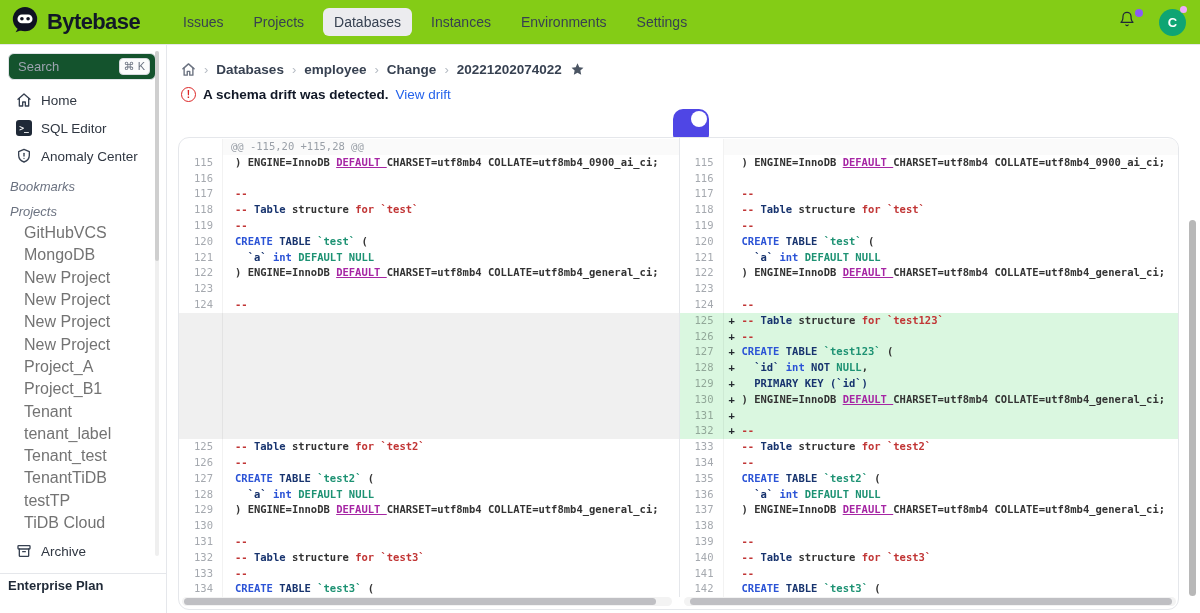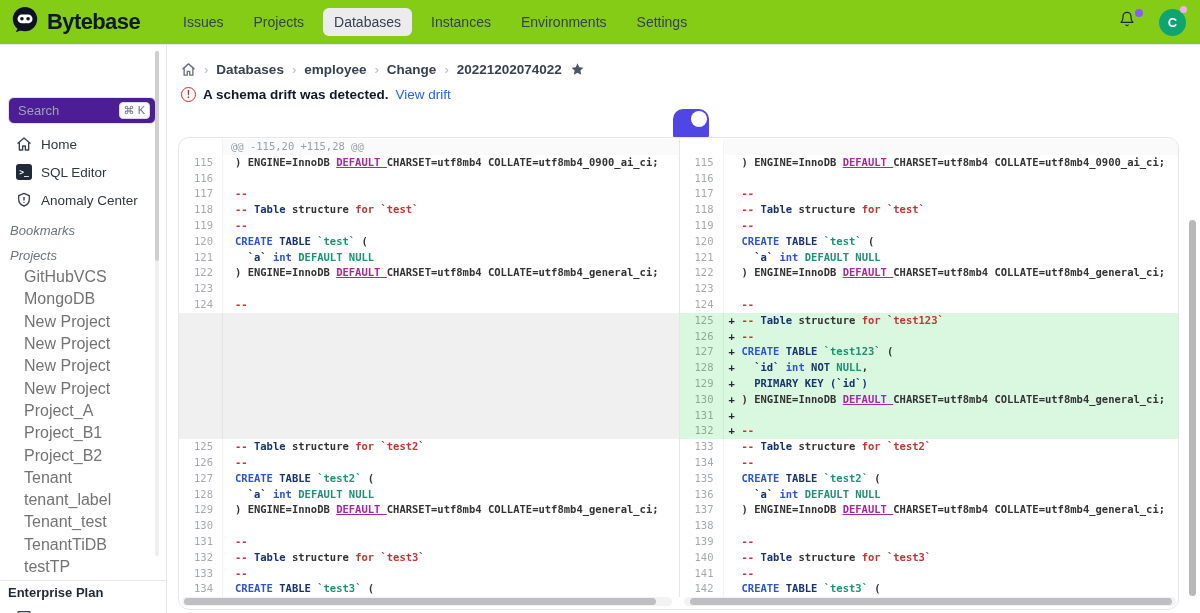--- a/index.html
+++ b/index.html
@@ -19,30 +19,30 @@
   .avatar-wrap { position:relative; }
   .avatar { width:27px; height:27px; border-radius:50%; background:var(--avatar_green); color:#fff; font-size:13px; font-weight:bold; display:flex; align-items:center; justify-content:center; }
   .avatar-dot { position:absolute; right:-1px; top:-3px; width:7px; height:7px; border-radius:50%; background:var(--avatar_dot_pink); }
 
   
   .layout { display:flex; height:568px; }
   .sidebar { width:167px; flex:0 0 167px; border-right:1px solid #e5e7eb; position:relative; padding:8px 10px 0 8px; }
   .main { flex:1; position:relative; padding:14px 0 0 11px; }
 
   
-  .searchbox { height:27px; border:1px solid #e1e4e8; border-radius:6px; display:flex; align-items:center; padding:0 5px 0 9px; margin-bottom:6px; background:#4c1d95;margin-top:44px; }
+  .searchbox { height:27px; border:1px solid #e1e4e8; border-radius:6px; display:flex; align-items:center; padding:0 5px 0 9px; margin-bottom:6px; background:#14532d; }
   .search-ph { color:#9ca3af; font-size:13px; flex:1; }
   .kbd { border:1px solid #d6d9de; border-radius:4px; font-size:11px; color:#6b7280; padding:1px 4px; background:#fbfbfc; white-space:nowrap; }
   .side-nav-item { height:28px; display:flex; align-items:center; gap:9px; padding-left:8px; font-size:13.5px; color:#303742; cursor:pointer; }
   .side-section { font-size:13px; color:#6b7280; padding-left:2px; height:24px; display:flex; align-items:flex-end;font-style:italic; }
   .side-section.projects { height:22px; align-items:center; margin-top:6px; }
   .proj-list { list-style:none; }
   .proj-list li { height:22.3px; display:flex; align-items:center; padding-left:16px; font-size:16px; color:#737373; cursor:pointer; }
   .archive-row { margin-top:4px; height:26px; }
-  .side-footer { position:absolute; left:0; right:0; bottom:9px; height:24px; border-top:1px solid #e5e7eb; background:#fff; display:flex; align-items:center; padding-left:8px; font-size:13px; font-weight:bold; color:#1f2937; }
+  .side-footer { position:absolute; left:0; right:0; bottom:16px; height:24px; border-top:1px solid #e5e7eb; background:#fff; display:flex; align-items:center; padding-left:8px; font-size:13px; font-weight:bold; color:#1f2937; }
   .side-scroll-track { position:absolute; top:6px; right:7px; width:4px; height:505px; background:#efefef; border-radius:2px; }
   .side-scroll-thumb { position:absolute; top:0; left:0; width:4px; height:210px; background:#cfcfcf; border-radius:2px; }
 
   
   .breadcrumb { display:flex; align-items:center; gap:8px; height:20px; font-size:13.5px; font-weight:600; color:#374151; padding-left:3px; }
   .crumb-sep { color:#b6bcc4; font-weight:400; font-size:13px; }
   .crumb { cursor:pointer; }
   .drift-row { display:flex; align-items:center; gap:7px; height:18px; margin-top:6px; font-size:13.5px; padding-left:3px; }
   .drift-icon { width:15px; height:15px; border-radius:50%; border:1.5px solid var(--drift_red); color:var(--drift_red); font-size:10px; font-weight:bold; display:flex; align-items:center; justify-content:center; }
   .drift-msg { color:#111827; font-weight:600; }
@@ -156,21 +156,20 @@
 
     <ul class="proj-list" id="project-list">
         <li>GitHubVCS</li>
         <li>MongoDB</li>
         <li>New Project</li>
         <li>New Project</li>
         <li>New Project</li>
         <li>New Project</li>
         <li>Project_A</li>
         <li>Project_B1</li>
-        <li>Project_B2</li>
         <li>Tenant</li>
         <li>tenant_label</li>
         <li>Tenant_test</li>
         <li>TenantTiDB</li>
         <li>testTP</li>
         <li>TiDB Cloud</li>
       </ul>
 
     <div class="side-nav-item archive-row">
       <svg class="icon16" viewBox="0 0 24 24" fill="none" stroke="#374151" stroke-width="2" stroke-linecap="round" stroke-linejoin="round">

